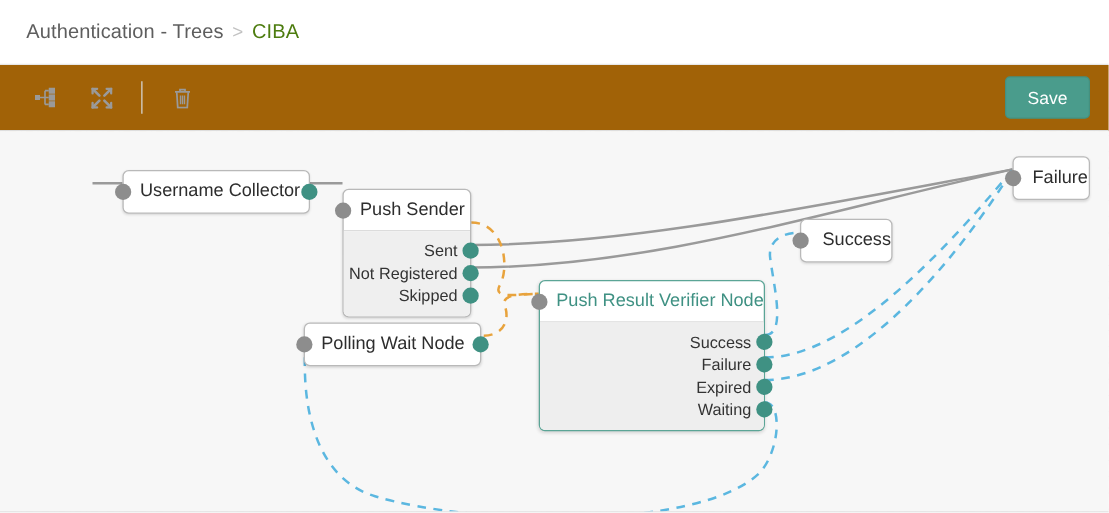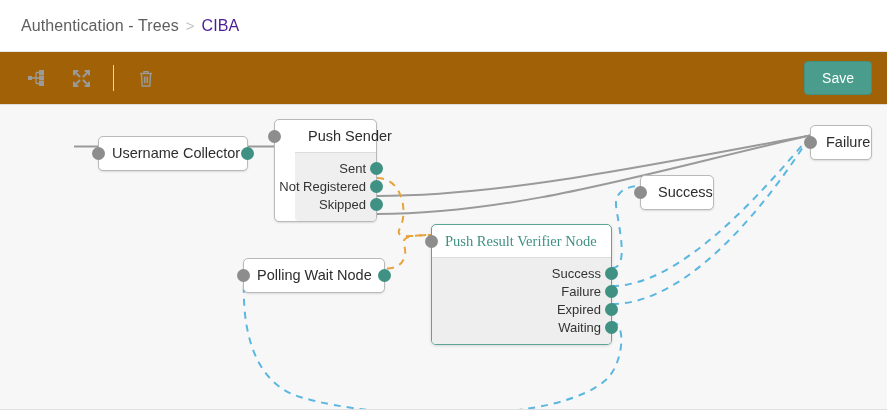--- a/index.html
+++ b/index.html
@@ -30,21 +30,21 @@
     color: #5e5e5e;
     letter-spacing: .1px;
   }
   .crumb-sep {
     font-size: 15px;
     color: #c2c2c2;
     margin: 0 7px;
   }
   .crumb-parent {
     font-size: 16px;
-    color: #4c1d95;
+    color: #4d7c0f;
     letter-spacing: .1px;
   }
 
   
   .toolbar {
     height: 53px;
     background: #a16207;
     border-bottom: 1px solid #dedede;
     box-sizing: border-box;
     display: flex;
@@ -133,21 +133,21 @@
   }
   .node-title {
     font-size: 14.5px;
     color: #2d2d2d;
     white-space: nowrap;
     padding: 0 12px 0 13px;
     line-height: 33px;
     height: 33px;
     box-sizing: border-box;
   }
-  .node.selected .node-title { color: #3f9183; font-family: Liberation Serif, serif; }
+  .node.selected .node-title { color: #3f9183; }
   .node.has-body .node-title { border-bottom: 1px solid #dcdcdc; }
   .node-body {
     background: #efefef;
     border-radius: 0 0 4px 4px;
     padding: 6px 0 8px 0;
   }
   .node.selected .node-body { background: #eeeeee; }
   .out-row {
     display: flex;
     align-items: center;
@@ -273,21 +273,21 @@
     </g>
   </svg>
 
 
   <div class="node" style="left:98px; top:31px; width:150px;text-align:center;">
     <div class="node-title">Username Collector</div>
     <div class="port port-in port-in-left"></div>
     <div class="port port-out port-out-right"></div>
   </div>
 
-  <div class="node has-body" style="left:274px; top:14px; width:103px;padding-left:20px;">
+  <div class="node has-body" style="left:274px; top:46px; width:103px;">
     <div class="node-title">Push Sender</div>
     <div class="port port-in port-in-left"></div>
     <div class="node-body">
       <div class="out-row">
         <span>Sent</span>
         <span class="port-dot"></span>
       </div>
       <div class="out-row">
         <span>Not Registered</span>
         <span class="port-dot"></span>

